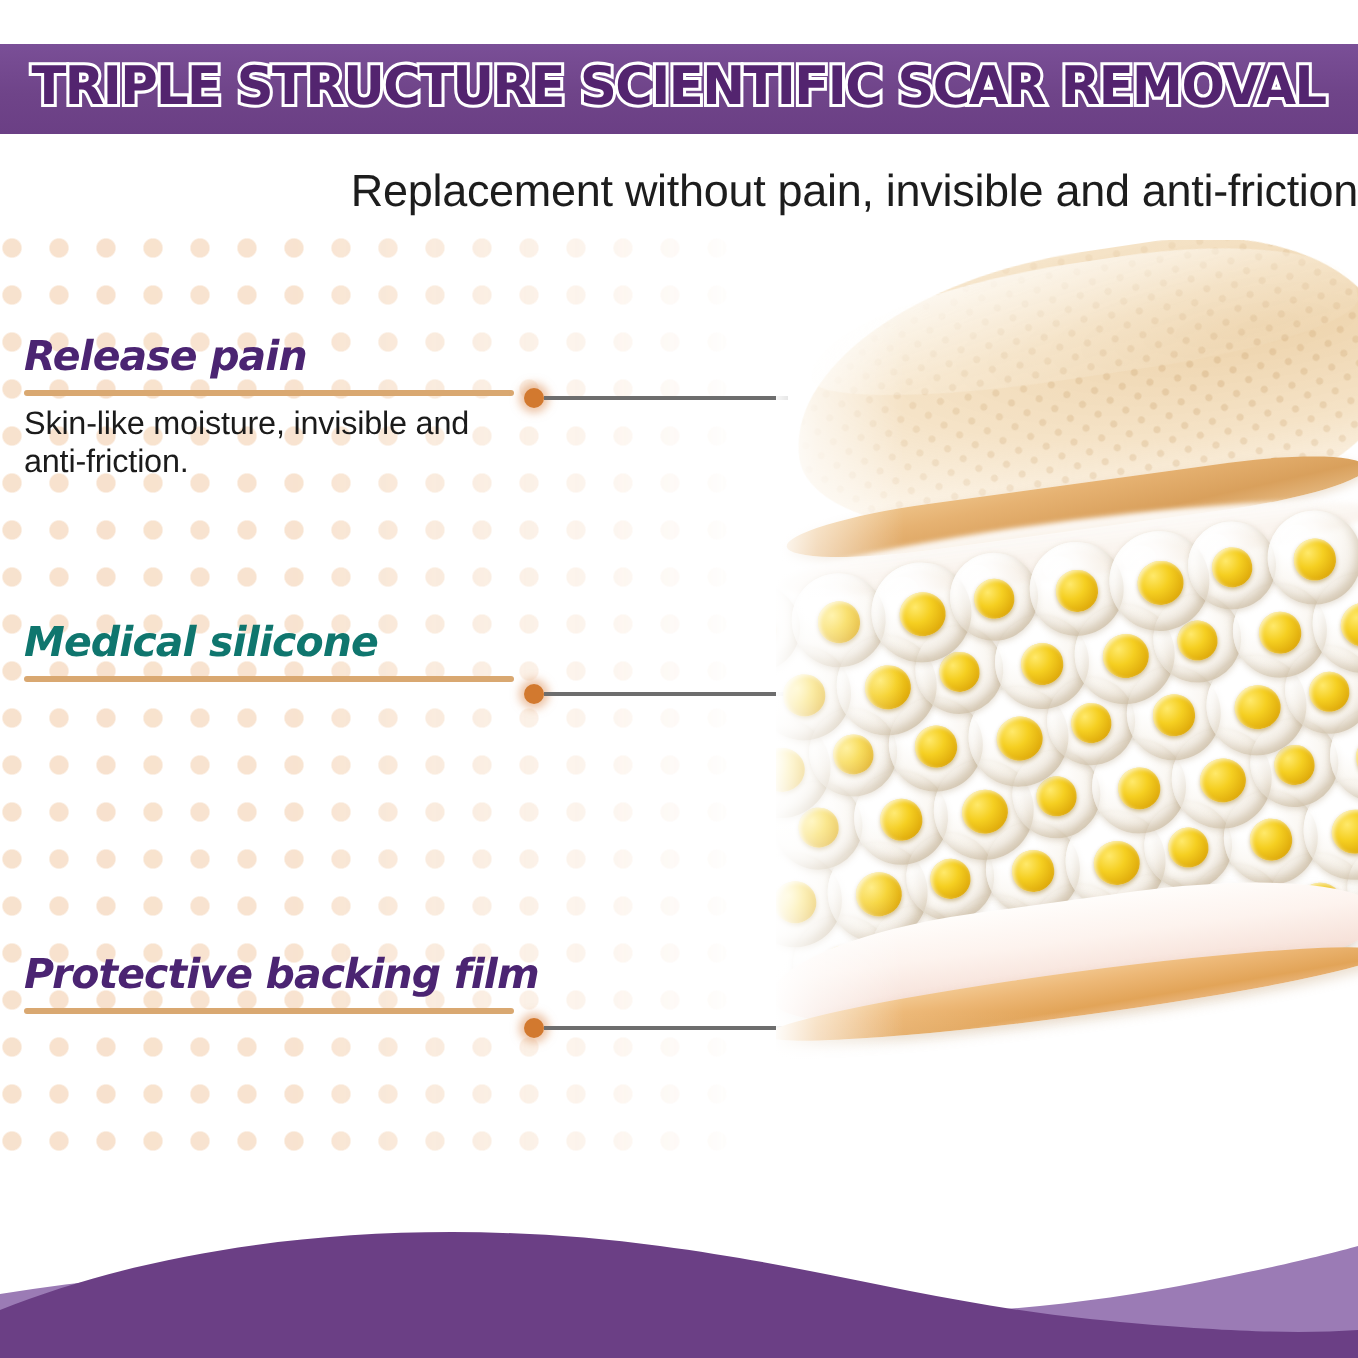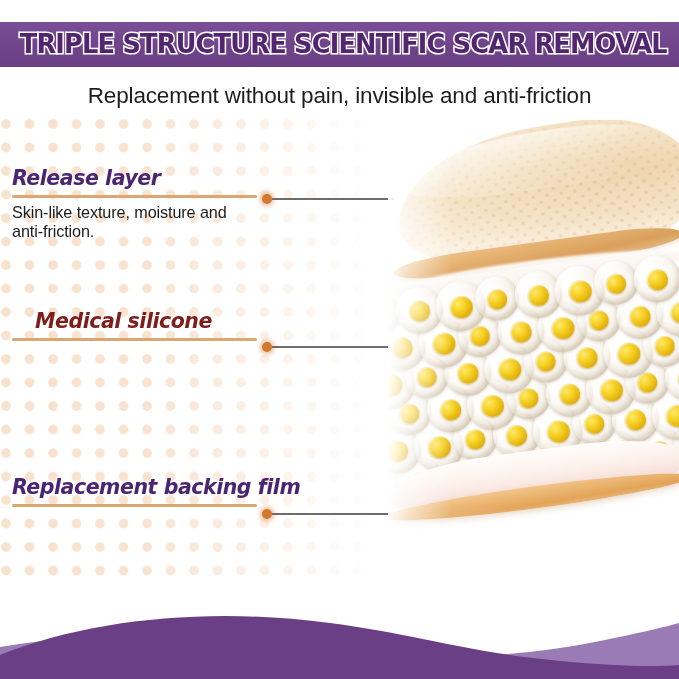--- a/index.html
+++ b/index.html
@@ -292,48 +292,48 @@
   }
   .waves svg { display: block; width: 100%; height: 100%; }
 </style>
 </head>
 <body>
 
 <div id="page">
 
   <div class="dot-field"></div>
 
-  <div class="header-band" style="background: linear-gradient(rgb(122, 79, 151) 0%, rgb(111, 68, 137) 55%, rgb(107, 63, 133) 100%); justify-content: flex-end;">
+  <div class="header-band" style="background: linear-gradient(rgb(122, 79, 151) 0%, rgb(111, 68, 137) 55%, rgb(107, 63, 133) 100%);">
     <div class="header-title" style="color: rgb(83, 36, 111);">TRIPLE STRUCTURE SCIENTIFIC SCAR REMOVAL</div>
   </div>
 
-  <div class="subtitle" style="color: rgb(29, 29, 29);">Replacement without pain, invisible and anti-friction</div>
+  <div class="subtitle" style="color: rgb(29, 29, 29); text-align: right;">Replacement without pain, invisible and anti-friction</div>
 
   <div class="feature feat-1">
-    <div class="feature-title" style="color: rgb(75, 36, 114);">Release layer</div>
+    <div class="feature-title" style="color: rgb(75, 36, 114);">Release pain</div>
     <div class="feature-rule" style="background: rgb(217, 168, 113);"></div>
-    <div class="feature-desc">Skin-like texture, moisture and
+    <div class="feature-desc">Skin-like moisture, invisible and
 anti-friction.</div>
   </div>
   <div class="connector conn-1">
     <span class="dot" style="background: rgb(210, 121, 47);"></span>
     <span class="line" style="background: rgb(109, 109, 109);"></span>
   </div>
 
   <div class="feature feat-2">
-    <div class="feature-title" style="color: #7f1d1d; margin-left: 23px;">Medical silicone</div>
+    <div class="feature-title" style="color: #0f766e;">Medical silicone</div>
     <div class="feature-rule" style="background: rgb(217, 168, 113);"></div>
   </div>
   <div class="connector conn-2">
     <span class="dot" style="background: rgb(210, 121, 47);"></span>
     <span class="line" style="background: rgb(109, 109, 109);"></span>
   </div>
 
   <div class="feature feat-3">
-    <div class="feature-title" style="color: rgb(75, 36, 114);">Replacement backing film</div>
+    <div class="feature-title" style="color: rgb(75, 36, 114);">Protective backing film</div>
     <div class="feature-rule" style="background: rgb(217, 168, 113);"></div>
   </div>
   <div class="connector conn-3">
     <span class="dot" style="background: rgb(210, 121, 47);"></span>
     <span class="line" style="background: rgb(109, 109, 109);"></span>
   </div>
 
   <div class="product">
     <div class="layer-mesh">
       <div class="mesh-tex"></div>

